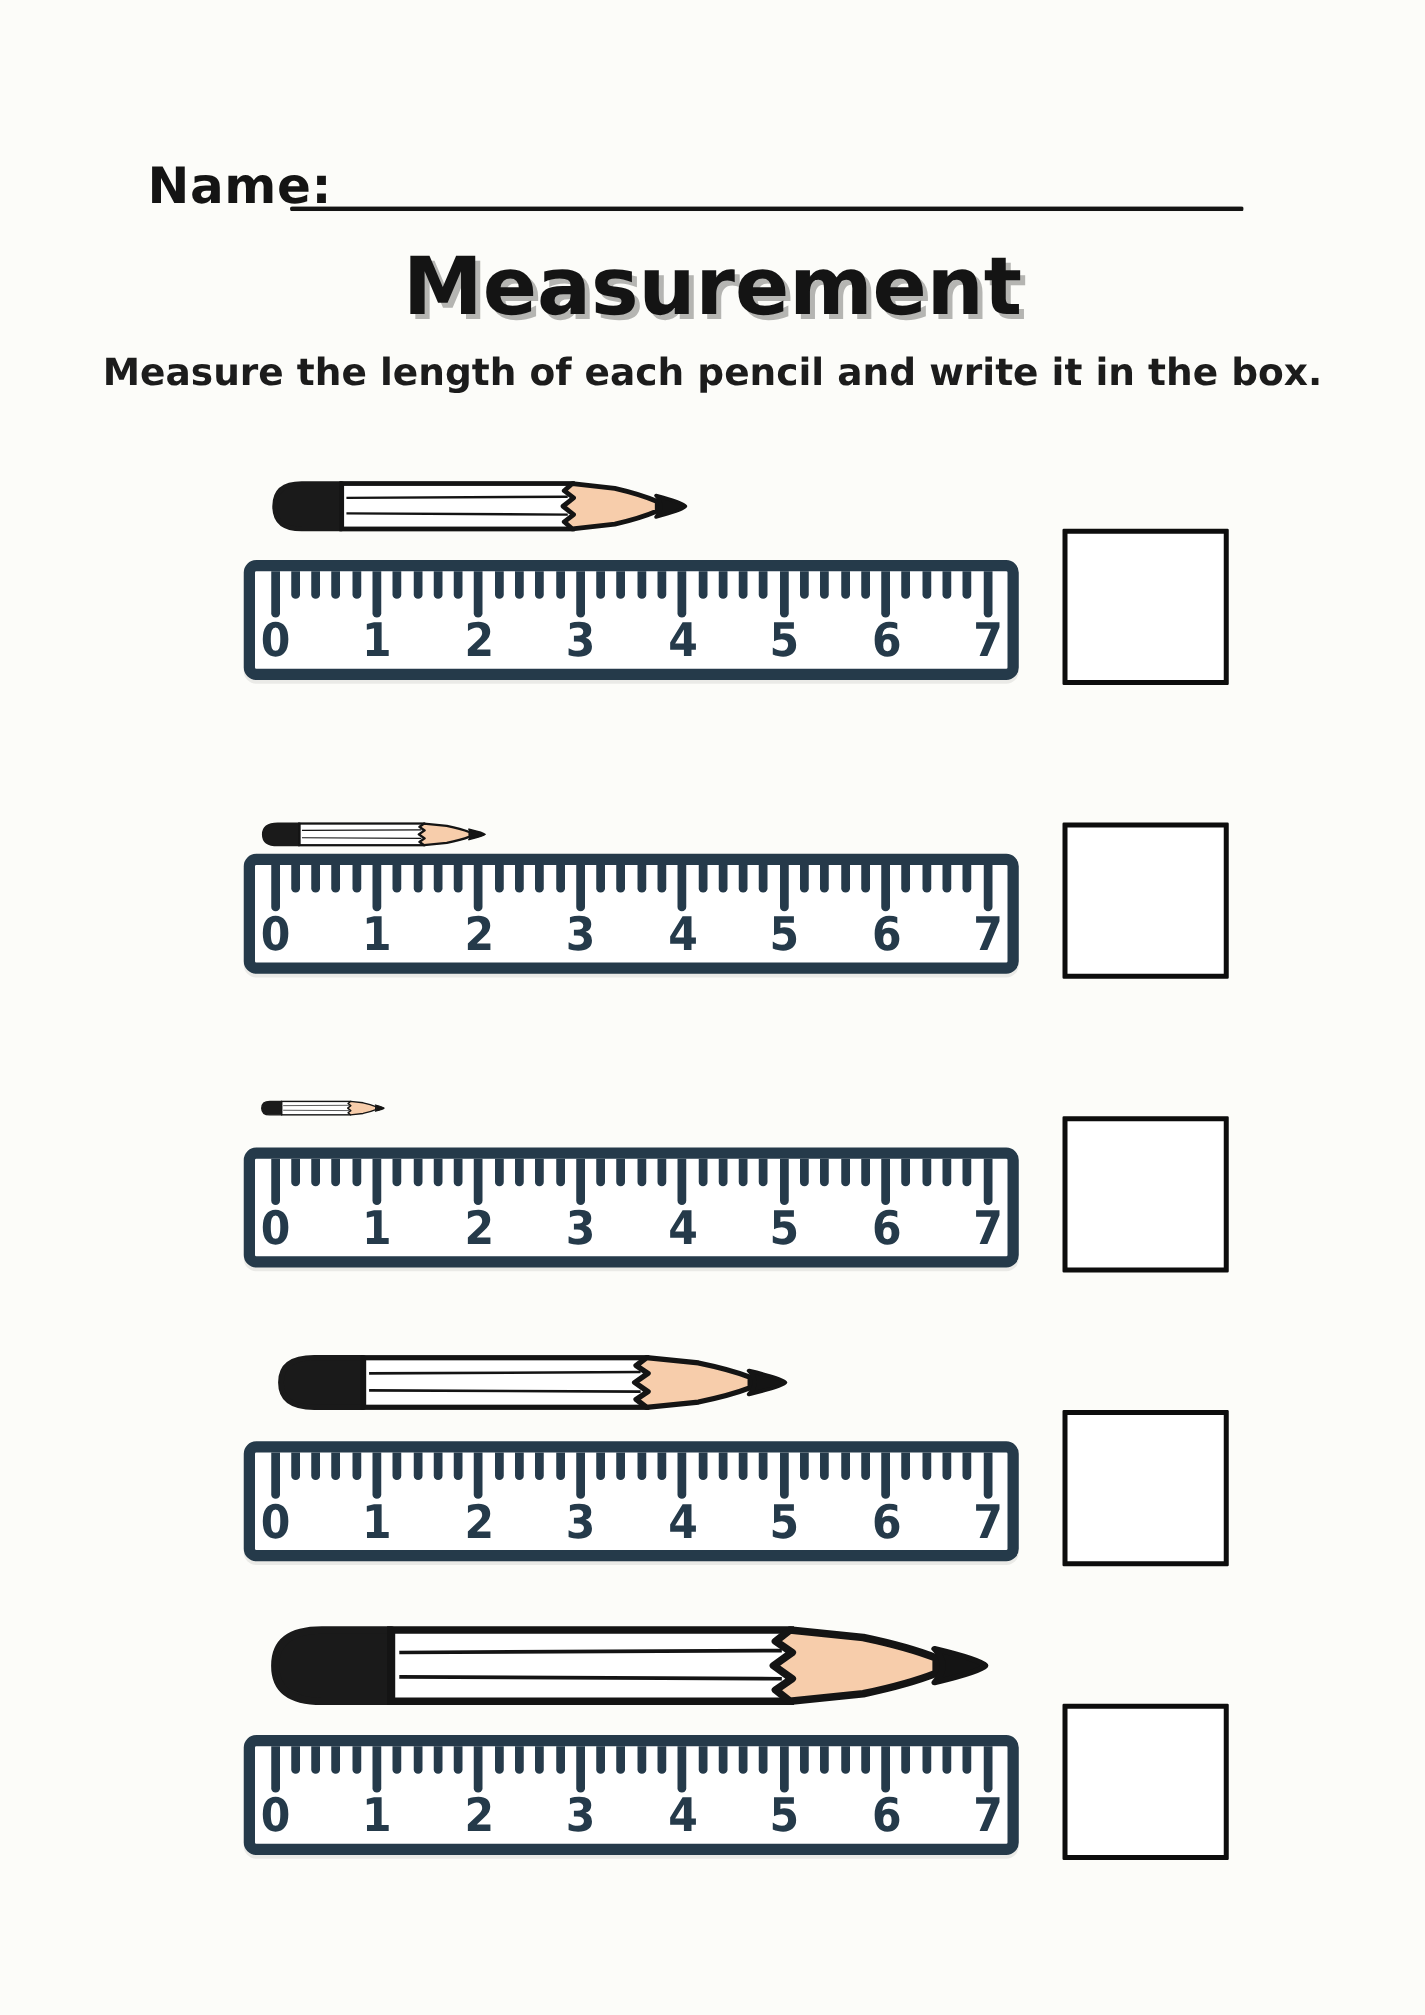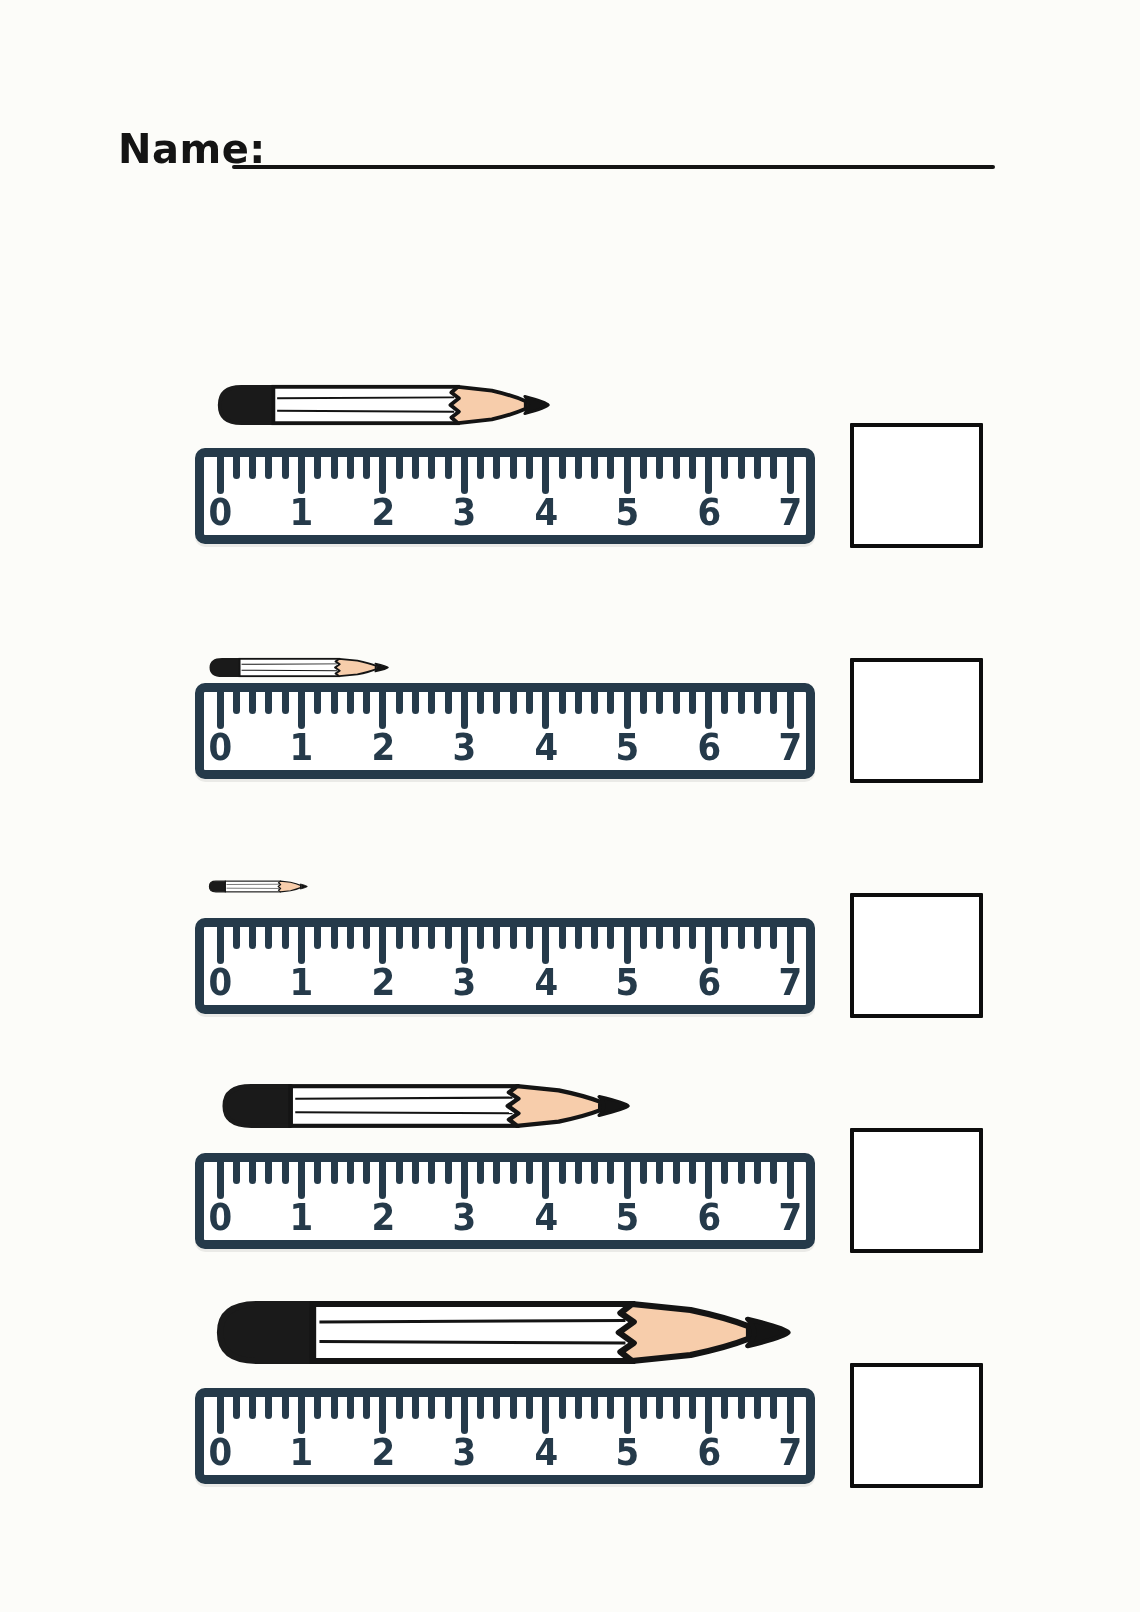--- a/index.html
+++ b/index.html
@@ -64,20 +64,22 @@
   }
 </style>
 </head>
 <body>
 
 <div class="page">
 
   <div class="name-label">Name:</div>
   <div class="name-line"></div>
 
+  <div class="title">Measurement</div>
+  <div class="subtitle">Measure the length of each pencil and write it in the box.</div>
 
   <div id="rows">
   <div class="row-group">
     <div class="pencil" style="left: 215px; top: 383px; width: 339px; height: 44px;">
           <svg viewBox="0 0 360 46" preserveAspectRatio="none">
             <path d="M62,4 H28 Q5,4 5,23 Q5,42 28,42 H62 Z" fill="#1a1a1a" stroke="#1a1a1a" stroke-width="4" stroke-linejoin="round"></path>
             <rect x="62" y="4" width="196" height="38" fill="#ffffff" stroke="#141414" stroke-width="4"></rect>
             <line x1="66" y1="16" x2="254" y2="15" stroke="#141414" stroke-width="2"></line>
             <line x1="66" y1="29" x2="254" y2="30" stroke="#141414" stroke-width="2"></line>
             <path d="M258,4 L251,10 L259,16 L250,23 L259,30 L251,36 L258,42 L294,38 Q316,33 330,27 L330,19 Q316,13 294,8 Z" fill="#f7cdab" stroke="#141414" stroke-width="4" stroke-linejoin="round"></path>

